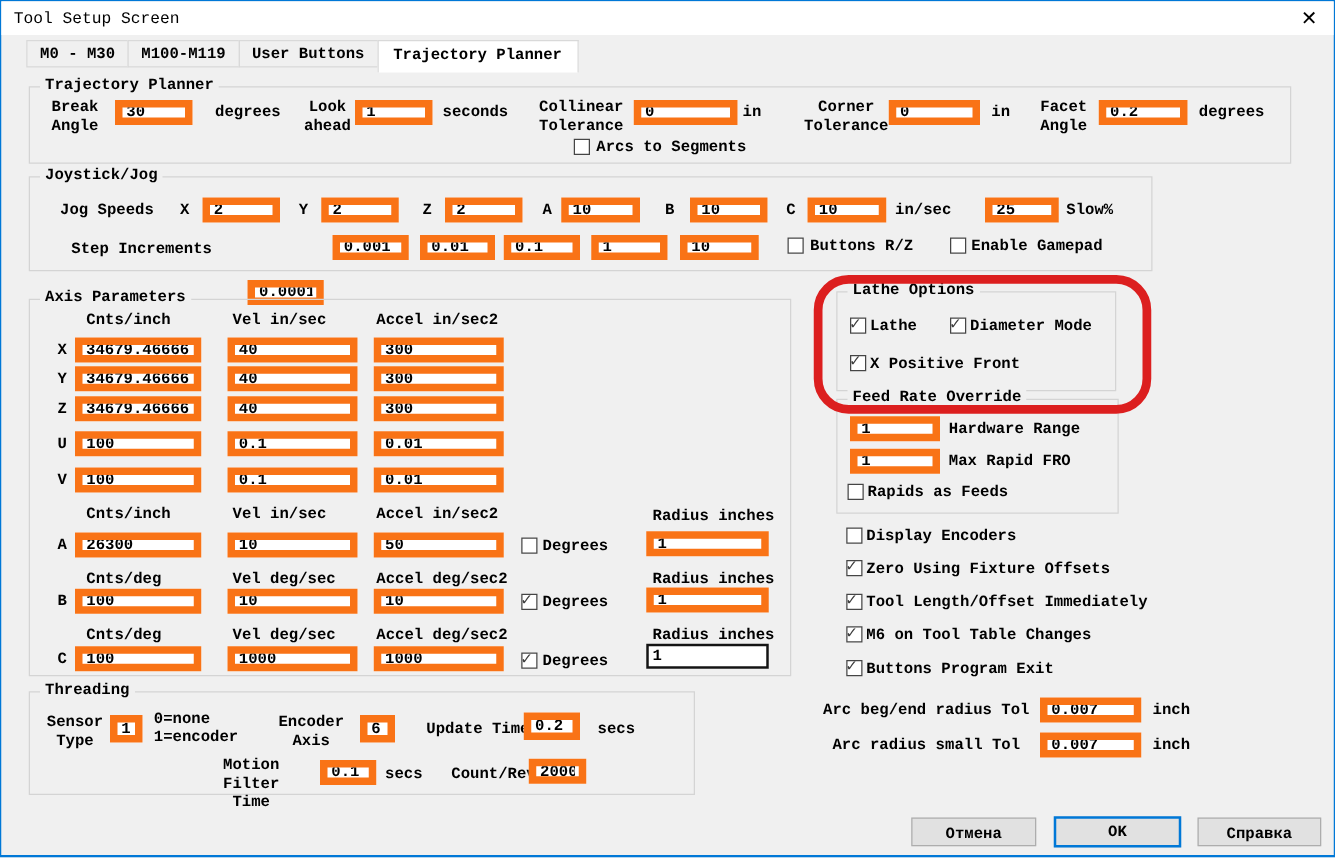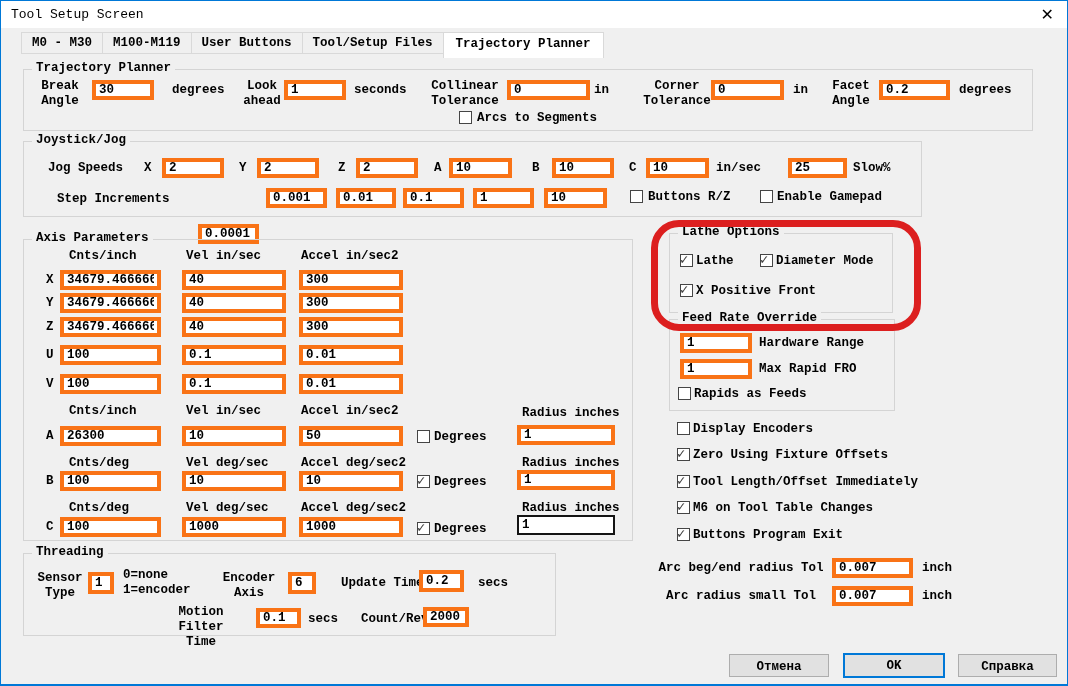--- a/index.html
+++ b/index.html
@@ -10,21 +10,21 @@
   .title{position:absolute;left:10px;top:6px;font-family:Liberation Mono, monospace;font-weight:400;font-size:13px;}
   .close{position:absolute;right:13px;top:4px;font-family:"Liberation Sans",sans-serif;font-weight:400;font-size:16px;cursor:pointer;}
   .tabs{position:absolute;left:20px;top:31px;display:flex;align-items:flex-start;}
   .tab{height:22px;line-height:20px;padding:0 10px;background:#f0f0f0;border:1px solid #d9d9d9;margin-right:-1px;box-sizing:border-box;cursor:pointer;}
   .tab.active{height:26px;line-height:23px;background:#ffffff;border-bottom:none;position:relative;z-index:2;padding:0 12px;}
   .grp{position:absolute;border:1px solid #d4d4d4;}
   .gt{position:absolute;top:-9px;left:8px;background:#f0f0f0;padding:0 4px;line-height:14px;white-space:nowrap;}
   .lbl{position:absolute;line-height:15px;white-space:pre-line;}
   .c{text-align:center;}
   .rt{text-align:center;}
-  .tb{position:absolute;height:20px;border:4px solid #f97316;background:#fff;font:inherit;color:#000;
+  .tb{position:absolute;height:20px;border:6px solid #f97316;background:#fff;font:inherit;color:#000;
     padding:0 3px;box-sizing:border-box;outline:none;}
   .tb.focus{border:2px solid #141414;}
   .cb{position:absolute;width:13px;height:13px;border:1px solid #454545;background:#fff;box-sizing:border-box;cursor:pointer;}
   .cb.checked::after{content:"✓";position:absolute;left:-1px;top:-4px;font-size:14px;color:#3d3d3d;font-weight:700;}
   .btn{position:absolute;background:#e1e1e1;border:1px solid #adadad;box-sizing:border-box;
     text-align:center;padding-top:3px;cursor:pointer;font:inherit;}
   .btn.default{border:2px solid #0078d7;padding-top:2px;}
   .hl{position:absolute;border:7px solid #dc1f1f;border-radius:28px;pointer-events:none;z-index:5;}
 </style>
 </head>
@@ -34,21 +34,20 @@
 
   <div class="titlebar">
     <span class="title">Tool Setup Screen</span>
     <span class="close">✕</span>
   </div>
 
   <div class="tabs">
     <div class="tab">M0 - M30</div>
     <div class="tab">M100-M119</div>
     <div class="tab">User Buttons</div>
-    <div class="tab">Tool/Setup Files</div>
     <div class="tab active">Trajectory Planner</div>
   </div>
 
   <div class="grp" style="left:22px;top:68px;width:1008px;height:60px">
     <span class="gt">Trajectory Planner</span>
     <span class="lbl c" style="left:8px;top:9px;width:56px">Break
 Angle</span>
     <input class="tb" style="left: 68px; top: 10px; width: 62px;" value="30">
     <span class="lbl" style="left:148px;top:13px">degrees</span>
     <span class="lbl c" style="left:210px;top:9px;width:56px">Look

